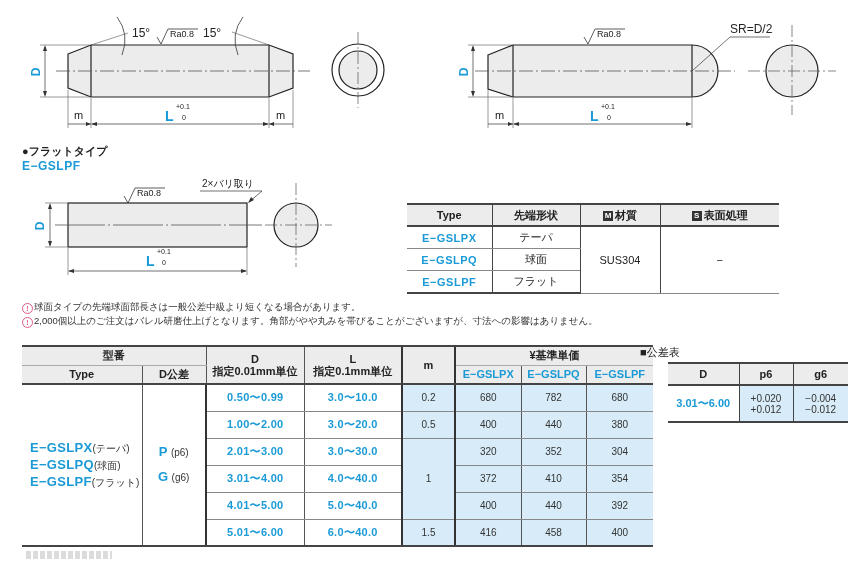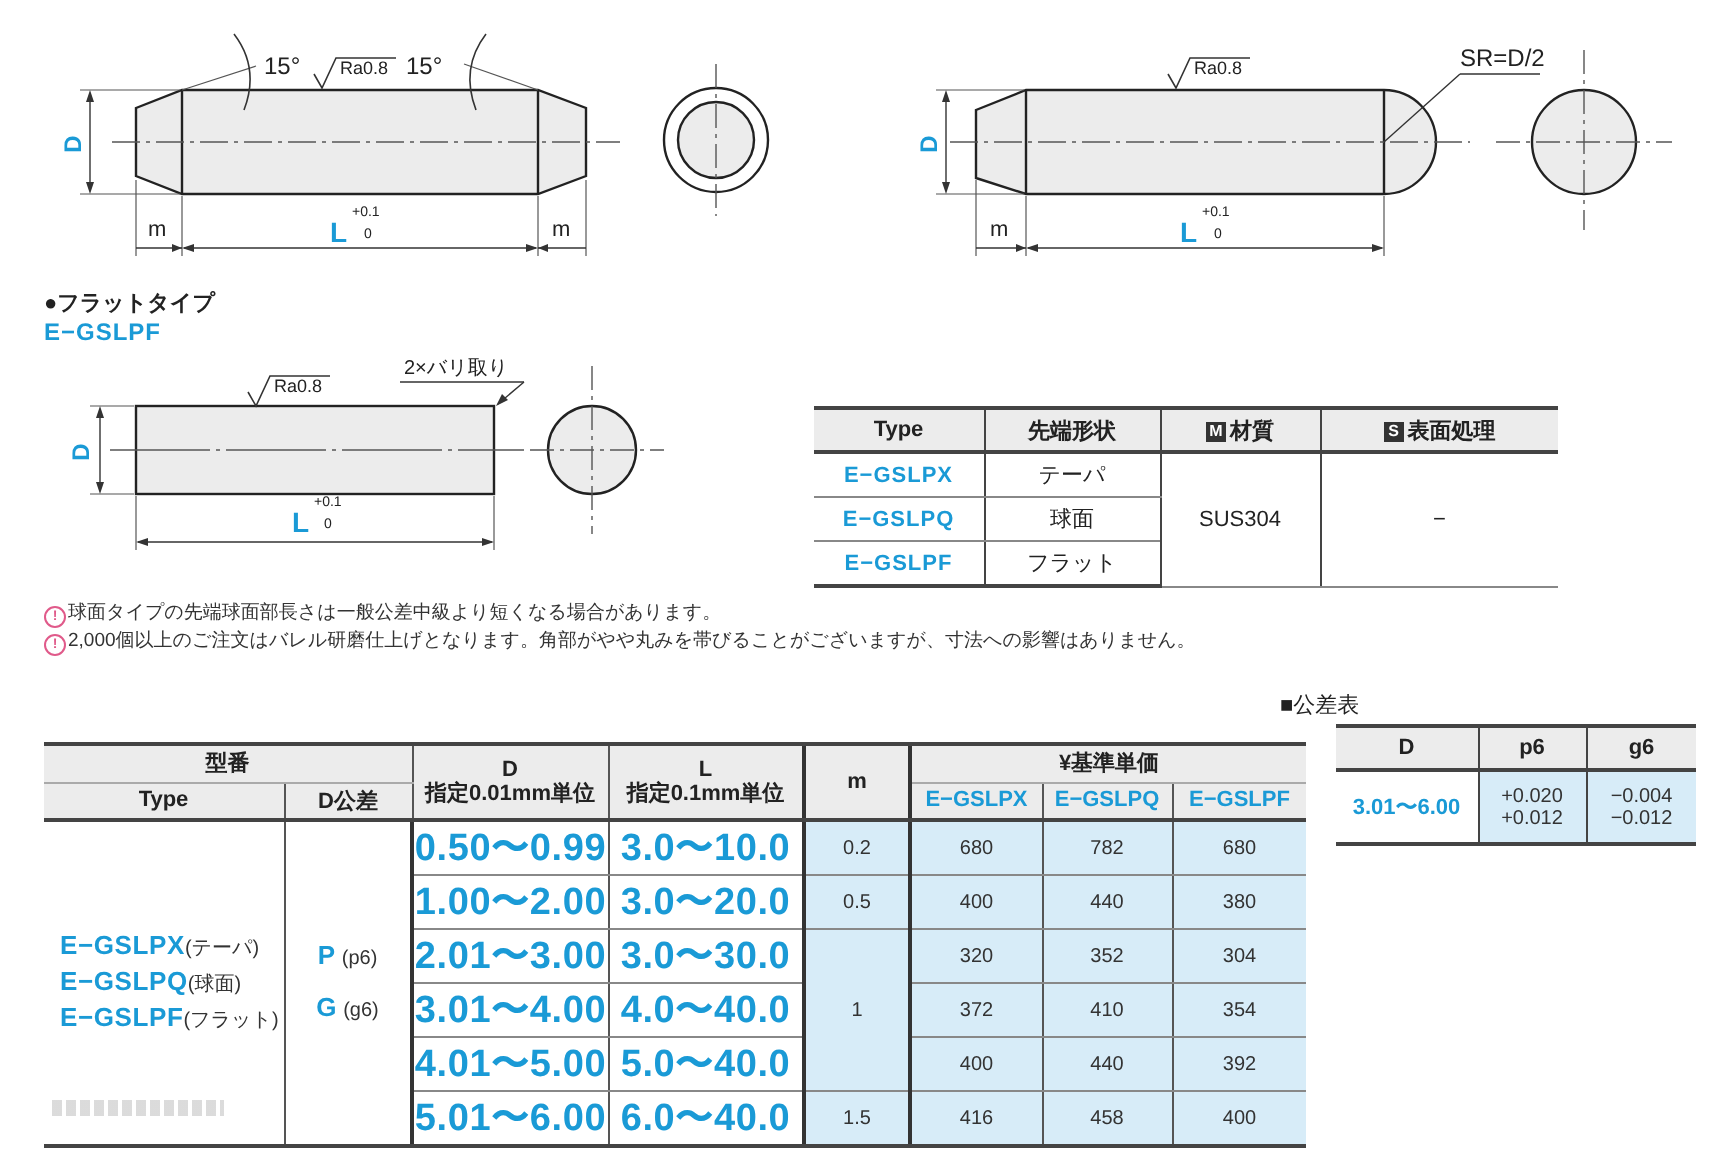--- a/index.html
+++ b/index.html
@@ -11,29 +11,29 @@
   table{border-collapse:collapse;}
   .spec{font-size:11px;}
   .spec th,.spec td{text-align:center;padding:0;height:21px;}
   .spec th{background:#ececec;font-weight:bold;border-top:2px solid #444;border-bottom:2px solid #444;height:20px;}
   .spec td{border-bottom:1px solid #888;}
   .spec tr:last-child td{border-bottom:2px solid #444;}
   .spec .vl{border-left:1px solid #444;}
   .spec .code{color:#1a9ad6;font-weight:bold;letter-spacing:0.5px;}
   .note{font-size:9.5px;color:#333;line-height:13px;}
   .note .ico{display:inline-block;width:9px;height:9px;border-radius:50%;border:1px solid #e05a8a;color:#e05a8a;font-size:7px;line-height:9px;text-align:center;margin-right:1px;vertical-align:-1px;font-weight:bold;}
-  .main{font-size:11px;margin-top:26px;}
+  .main{font-size:11px;}
   .main th,.main td{text-align:center;padding:0;}
   .main thead th{background:#ececec;font-weight:bold;}
   .main .bt{border-top:2px solid #444;}
   .main .bb{border-bottom:2px solid #444;}
   .main .bl{border-left:1px solid #555;}
   .main .bl2{border-left:2px solid #333;}
   .main .hl{border-bottom:1px solid #888;}
-  .main .rng{color:#1a9ad6;font-weight:bold;font-size:19px;letter-spacing:0.3px;}
+  .main .rng{color:#1a9ad6;font-weight:bold;font-size:11px;letter-spacing:0.3px;}
   .main .lb{background:#d7ecf8;}
   .main .small{font-size:10px;color:#333;}
   .main .prc{font-size:10px;color:#333;}
   .main .sub{color:#1a9ad6;font-weight:bold;font-size:11px;}
   .tol{font-size:11px;}
   .tol th,.tol td{text-align:center;padding:0;}
   .tol th{background:#ececec;font-weight:bold;border-top:2px solid #444;border-bottom:2px solid #444;height:20px;}
   .tol td{border-bottom:1px solid #888;}
   .tol tr:last-child td{border-bottom:2px solid #444;}
   .tol .vl{border-left:1px solid #444;}

